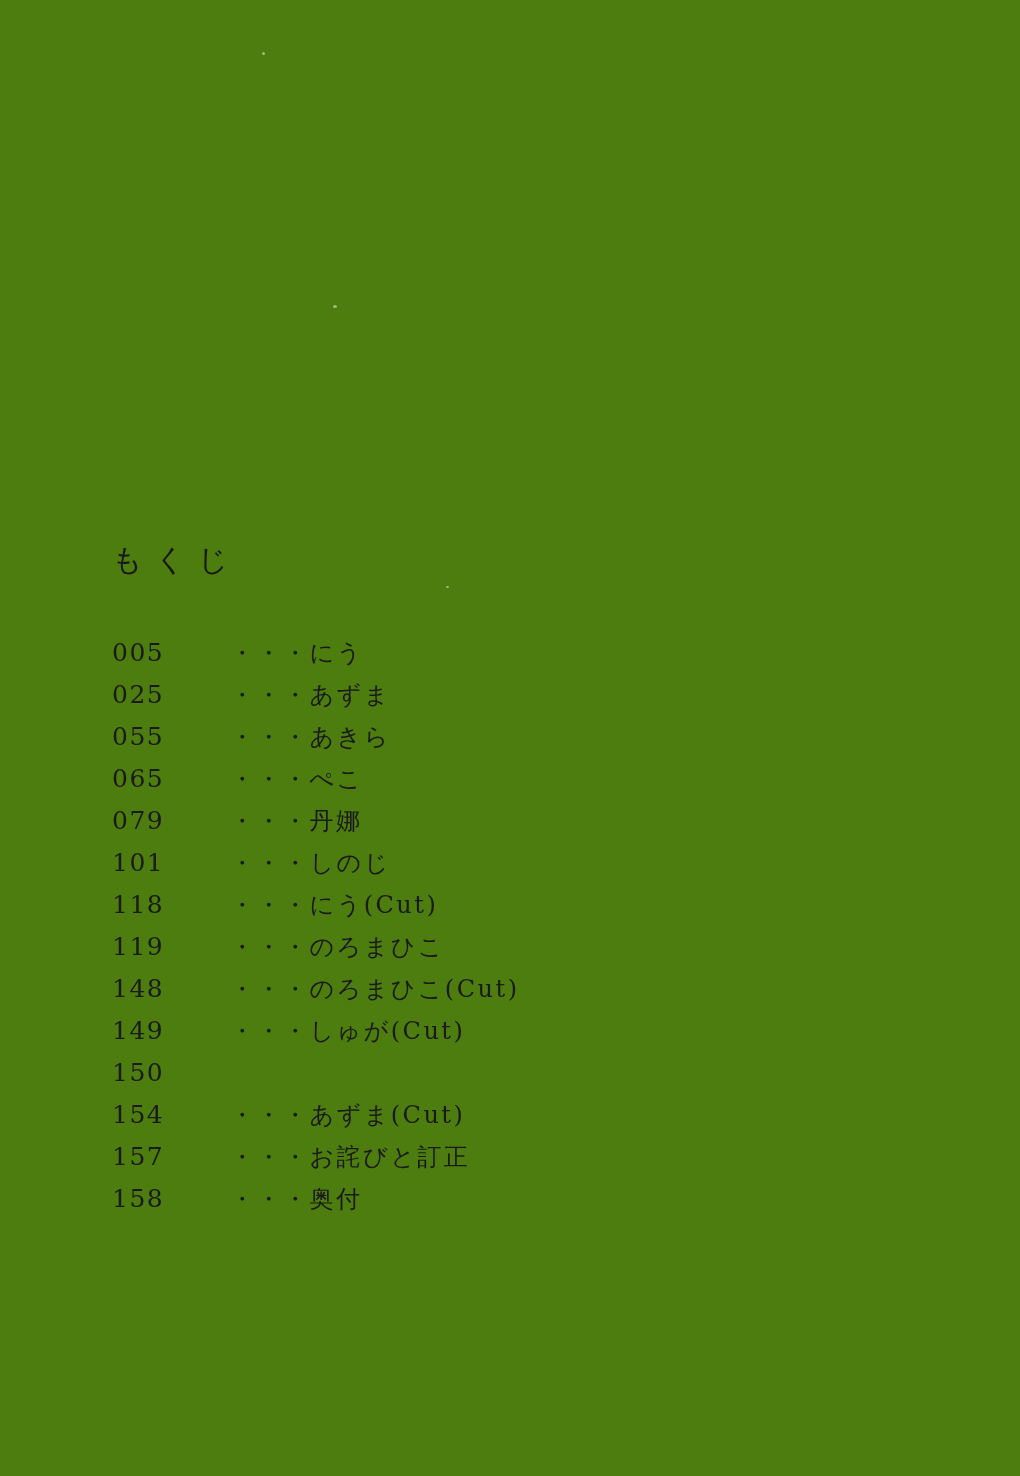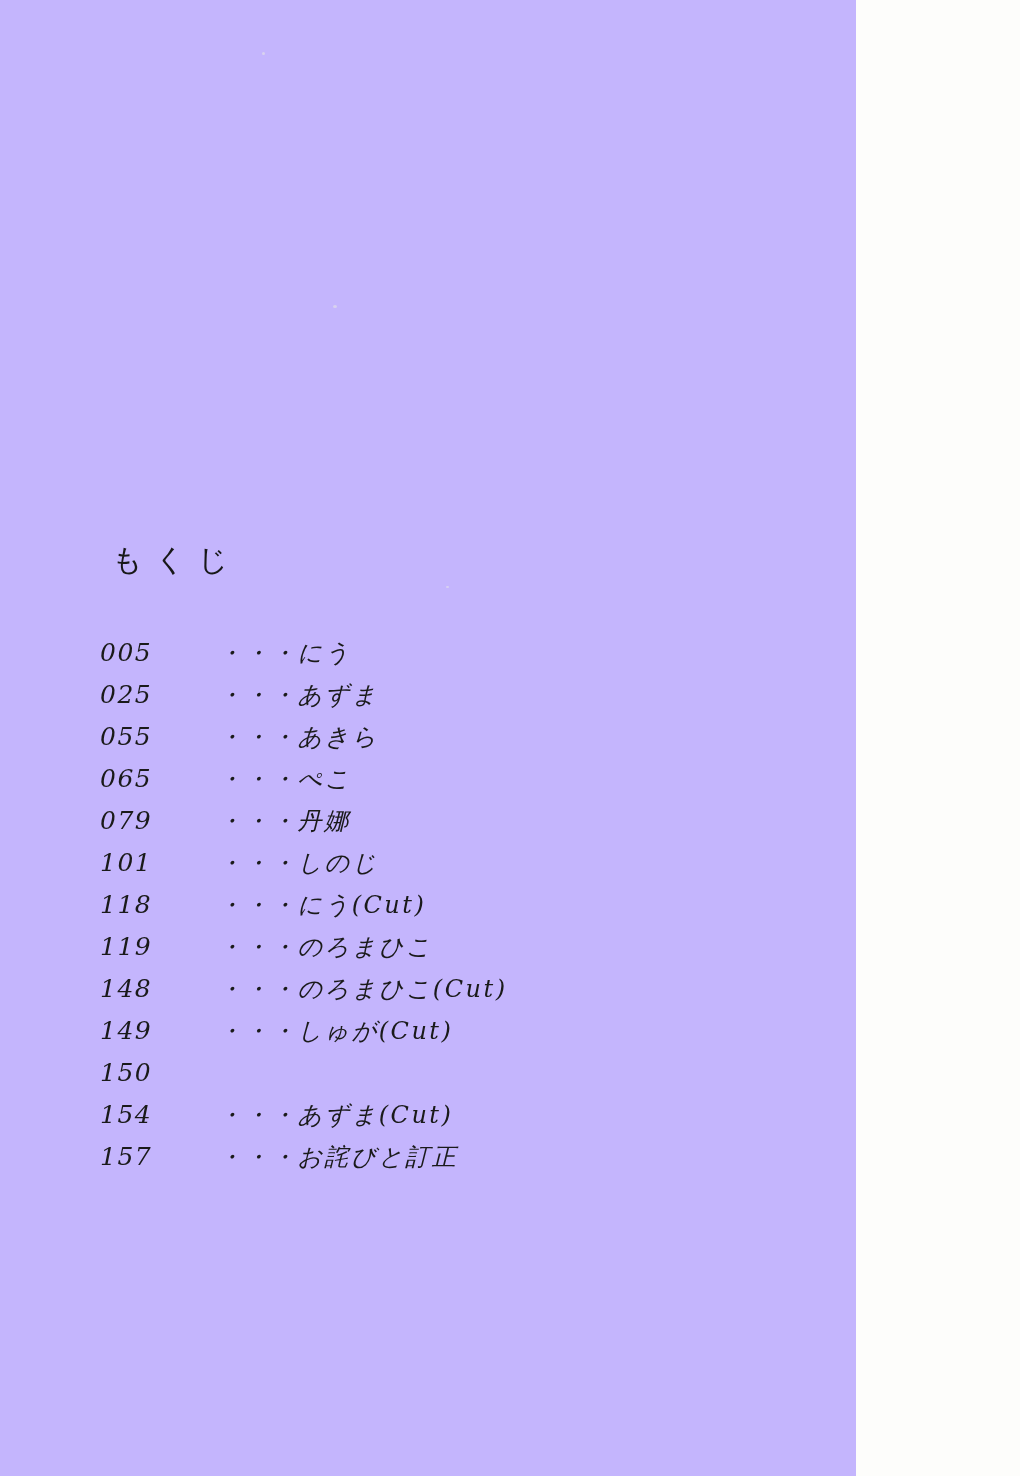--- a/index.html
+++ b/index.html
@@ -12,40 +12,39 @@
     background: #fdfdfb;
     font-family: "Liberation Serif", "DejaVu Serif", serif;
     color: #1a1a1a;
     position: relative;
     overflow: hidden;
   }
   .page {
     position: absolute;
     left: 0;
     top: 0;
-    width: 856px;
+    width: 1020px;
     height: 1476px;
-    background: #c4b5fd;
+    background: #4d7c0f;
   }
   .toc-title {
     position: absolute;
     left: 112px;
     top: 540px;
     font-size: 30px;
     letter-spacing: 12px;
     color: #181818;
     font-family: "DejaVu Serif", "Liberation Serif", serif;
     font-weight: 400;
   }
   .toc-list {
     position: absolute;
-    left: 100px;
+    left: 112px;
     top: 632px;
     width: 700px;
-    font-style: italic;
   }
   .toc-row {
     display: flex;
     align-items: baseline;
     height: 42px;
     line-height: 42px;
   }
   .toc-page {
     width: 118px;
     flex: 0 0 118px;
@@ -142,15 +141,19 @@
     <div class="toc-row">
       <span class="toc-page">154</span>
       <span class="toc-label">・・・あずま(Cut)</span>
     </div>
 
     <div class="toc-row">
       <span class="toc-page">157</span>
       <span class="toc-label">・・・お詫びと訂正</span>
     </div>
 
+    <div class="toc-row">
+      <span class="toc-page">158</span>
+      <span class="toc-label">・・・奥付</span>
+    </div>
 
   </div>
 </div>
 
 </body></html>

